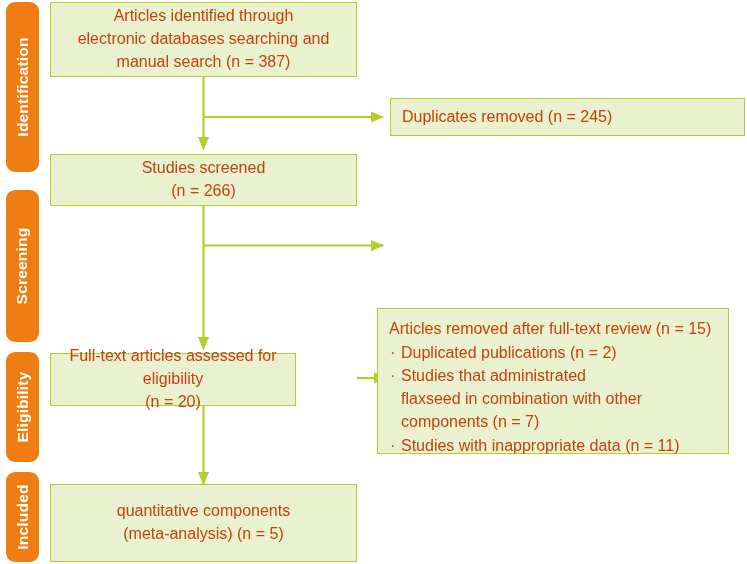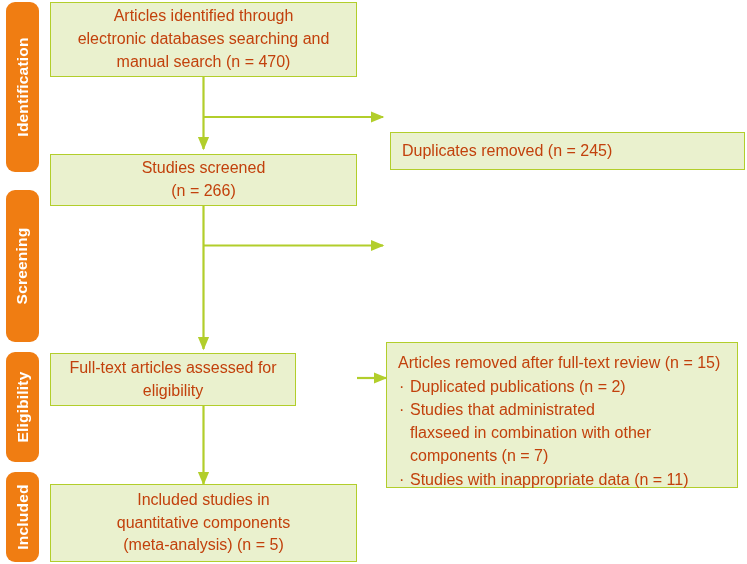--- a/index.html
+++ b/index.html
@@ -60,21 +60,20 @@
     display: flex;
     align-items: center;
     justify-content: center;
     text-align: center;
     padding: 4px 8px;
   }
   .node-box.left-align {
     justify-content: flex-start;
     text-align: left;
     padding-left: 11px;
-    margin-top: 34px;
   }
   .node-box.top-align {
     align-items: flex-start;
     padding-top: 9px;
   }
   .node-line { display: block; }
 
   
   .excl-list {
     margin: 0;
@@ -134,51 +133,51 @@
   </div>
 
   <div class="stage-tab" style="left:6px; top:472px; width:33px; height:90px;">
     <span class="stage-tab-label">Included</span>
   </div>
 
   <div class="node-box" style="left:50px; top:2px; width:307px; height:75px;">
     <div>
       <span class="node-line">Articles identified through</span>
       <span class="node-line">electronic databases searching and</span>
-      <span class="node-line">manual search (n = 470)</span>
+      <span class="node-line">manual search (n = 387)</span>
     </div>
   </div>
 
   <div class="node-box" style="left:50px; top:154px; width:307px; height:52px;">
     <div>
       <span class="node-line">Studies screened</span>
       <span class="node-line">(n = 266)</span>
     </div>
   </div>
 
   <div class="node-box" style="left:50px; top:353px; width:246px; height:53px;">
     <div>
       <span class="node-line">Full-text articles assessed for eligibility</span>
+      <span class="node-line">(n = 20)</span>
     </div>
   </div>
 
   <div class="node-box" style="left:50px; top:484px; width:307px; height:78px;">
     <div>
-      <span class="node-line">Included studies in</span>
       <span class="node-line">quantitative components</span>
       <span class="node-line">(meta-analysis) (n = 5)</span>
     </div>
   </div>
 
   <div class="node-box left-align" style="left:390px; top:98px; width:355px; height:38px;">
     <span>Duplicates removed (n = 245)</span>
   </div>
 
 
-  <div class="node-box left-align top-align" style="left:386px; top:308px; width:352px; height:146px;">
+  <div class="node-box left-align top-align" style="left:377px; top:308px; width:352px; height:146px;">
     <div>
       <span class="node-line">Articles removed after full-text review (n = 15)</span>
       <ul class="excl-list">
         <li>
           <span class="dot">·</span>
           <span class="cont">Duplicated publications (n = 2)</span>
         </li>
         <li>
           <span class="dot">·</span>
           <span class="cont">Studies that administrated</span>

